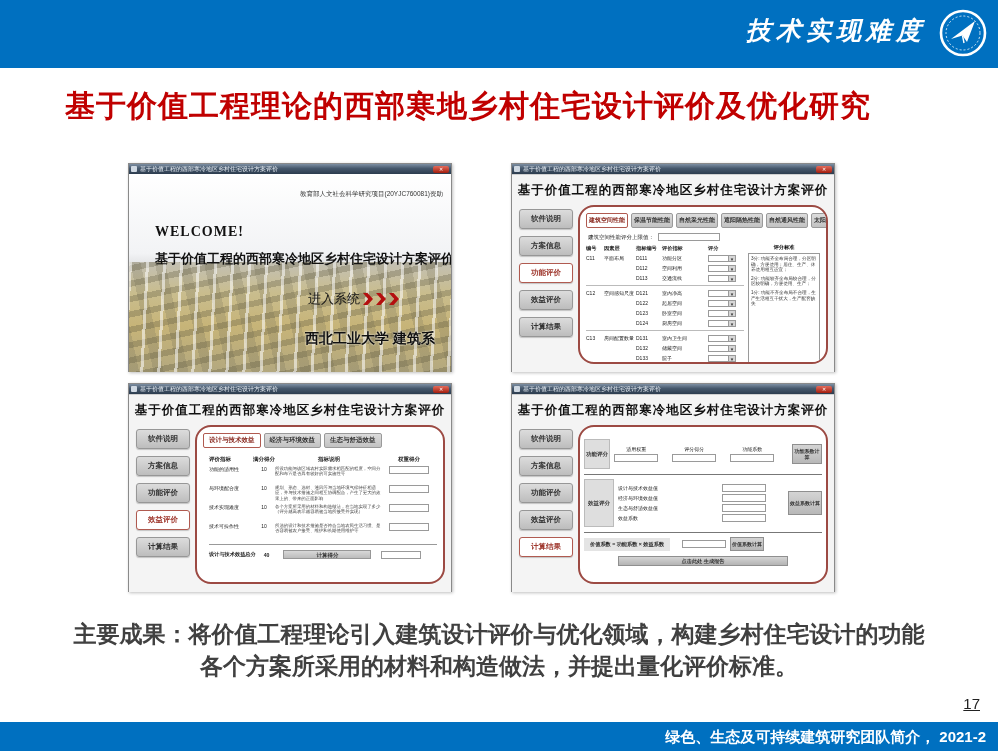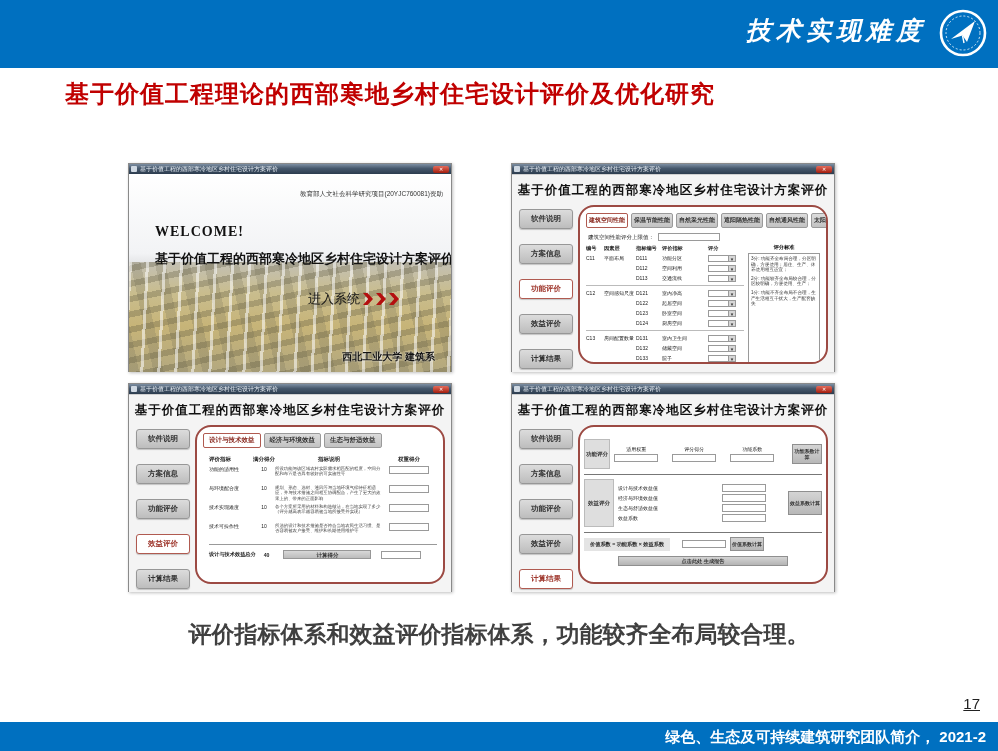--- a/index.html
+++ b/index.html
@@ -5,38 +5,38 @@
   * { margin:0; padding:0; box-sizing:border-box; }
   html,body { width:998px; height:751px; }
   body { font-family:"Liberation Sans","DejaVu Sans",sans-serif; background:#fff; position:relative; overflow:hidden; }
 
   
   .hdr { position:absolute; left:0; top:0; width:998px; height:68px; background:#0070C0; }
   .hdr-title { position:absolute; left:16px; top:6px; color:#fff; font-size:37px; font-weight:bold; letter-spacing:2px; }
   .brand { position:absolute; right:72px; top:14px; color:#fff; font-size:25px; font-weight:bold; font-style:italic; font-family:"DejaVu Serif",serif; letter-spacing:5px; }
   .emblem { position:absolute; right:10px; top:8px; width:50px; height:50px; }
 
-  .subtitle { position:absolute; left:65px; top:78px; color:#C00000; font-size:24px; font-weight:bold; letter-spacing:1px; }
+  .subtitle { position:absolute; left:65px; top:86px; color:#C00000; font-size:30px; font-weight:bold; letter-spacing:1px; }
 
   .summary { position:absolute; left:0; top:618px; width:998px; text-align:center; color:#404040; font-size:23px; font-weight:bold; line-height:32px; }
   .pageno { position:absolute; right:18px; top:695px; color:#222; font-size:15px;text-decoration:underline; }
   .footerbar { position:absolute; left:0; top:722px; width:998px; height:29px; background:#0070C0; color:#fff; font-size:15px; font-weight:bold; text-align:right; line-height:29px; padding-right:12px; }
 
   
   .shot { position:absolute; width:324px; height:209px; border:1px solid #8a8a8a; background:#f0f0f0; box-shadow:1px 1px 3px rgba(0,0,0,.25); }
   .tl { left:128px; top:163px; } .tr { left:511px; top:163px; }
   .bl { left:128px; top:383px; } .br { left:511px; top:383px; }
   .tbar { height:10px; background:linear-gradient(180deg,#7d8fa3 0%,#46586c 45%,#2c3c4e 100%); display:flex; align-items:center; padding:0 2px; }
   .tb-ic { width:6px; height:6px; background:#cfd8e2; border-radius:1px; margin-right:3px; flex:none; }
   .tb-tx { color:#e8eef4; font-size:6px; white-space:nowrap; overflow:hidden; flex:1; }
   .tb-close { width:16px; height:7px; background:linear-gradient(#e26a5a,#a41e0e); border-radius:2px; color:#fff; font-size:5px; line-height:7px; text-align:center; flex:none; }
   .sbody { position:relative; height:198px; background:#f4f4f4; border-top:1px solid #d0d0d0; }
 
   .app-head { text-align:center; font-size:12.5px; font-weight:bold; color:#111; letter-spacing:1px; padding-top:7px; white-space:nowrap; }
-  .sidebar { position:absolute; left:7px; top:34px; width:54px; display:flex; flex-direction:column; gap:15px; }
+  .sidebar { position:absolute; left:7px; top:34px; width:54px; display:flex; flex-direction:column; gap:7px; }
   .sbtn { height:20px; background:linear-gradient(#dcdcdc,#bdbdbd); border:1px solid #979797; border-radius:3px; font-size:7.5px; font-weight:bold; color:#333; text-align:center; line-height:18px; box-shadow:0 1px 1px rgba(0,0,0,.2); }
   .sbtn.on { background:#fff; border:1px solid #b05a50; color:#a03a30; }
   .panel { position:absolute; left:66px; top:30px; right:6px; bottom:8px; border:2px solid #9c4a43; border-radius:16px; background:#fff; padding:6px 6px 4px 6px; overflow:hidden; }
 
   .tabs { display:flex; gap:3px; flex-wrap:nowrap; }
   .tab { font-size:6px; font-weight:bold; color:#333; background:linear-gradient(#dcdcdc,#c2c2c2); border:1px solid #9a9a9a; border-radius:2px; padding:2px 2px; white-space:nowrap; }
   .tab.on { background:#fff; border:1px solid #b05a50; color:#8a2a20; }
 
   
   .limitrow { display:flex; align-items:center; gap:4px; margin:5px 0 3px 2px; font-size:5.5px; color:#222; }
@@ -86,21 +86,21 @@
       repeating-linear-gradient(93deg, rgba(255,255,255,.55) 0 3px, rgba(0,0,0,0) 3px 17px),
       repeating-linear-gradient(-12deg, rgba(90,85,60,.30) 0 6px, rgba(0,0,0,0) 6px 15px),
       repeating-linear-gradient(78deg, rgba(120,115,90,.25) 0 10px, rgba(0,0,0,0) 10px 24px),
       linear-gradient(180deg,#c3c0b4 0%,#c9bd8e 28%,#c7b478 58%,#b3a87f 100%);
   }
   .wl-grant { position:absolute; right:8px; top:16px; font-size:6.5px; color:#333; }
   .wl-welcome { position:absolute; left:26px; top:50px; font-size:14px; font-weight:bold; font-family:"Liberation Serif",serif; color:#111; letter-spacing:1px; }
   .wl-title { position:absolute; left:26px; top:76px; font-size:13px; font-weight:bold; color:#111; white-space:nowrap; }
   .wl-enter { position:absolute; right:52px; top:116px; display:flex; align-items:center; gap:3px; font-size:13px; font-weight:normal; color:#151515; }
   .chev { width:10px; height:12px; background:#b40f0f; clip-path:polygon(0 0,45% 0,100% 50%,45% 100%,0 100%,52% 50%); }
-  .wl-dept { position:absolute; right:16px; bottom:8px; font-size:10px; font-weight:bold; color:#111; text-shadow:0 0 2px #fff;padding-left:24px; }
+  .wl-dept { position:absolute; right:16px; bottom:24px; font-size:14px; font-weight:bold; color:#111; text-shadow:0 0 2px #fff;padding-left:24px; }
 </style>
 </head>
 <body>
 
 <div class="hdr">
   <div class="brand">技术实现难度</div>
   <svg class="emblem" viewBox="0 0 50 50">
     <circle cx="25" cy="25" r="22" fill="none" stroke="#ffffff" stroke-width="2.6"></circle>
     <circle cx="25" cy="25" r="17" fill="none" stroke="#ffffff" stroke-width="0.8" stroke-dasharray="2 2"></circle>
     <path d="M13 31 L37 13 L29 34 L24.5 27.5 Z" fill="#ffffff"></path>
@@ -415,17 +415,18 @@
         <div class="rs-formula">价值系数 = 功能系数 × 效益系数</div>
         <span class="inp" style="width:44px;margin-left:8px"></span>
         <div class="rs-btn">价值系数计算</div>
       </div>
       <div class="report">点击此处 生成报告</div>
     </div>
   </div>
 </div>
 
 <div class="summary">
-  <div>评价指标体系和效益评价指标体系，功能较齐全布局较合理。</div>
+  <div>主要成果：将价值工程理论引入建筑设计评价与优化领域，构建乡村住宅设计的功能</div>
+  <div>各个方案所采用的材料和构造做法，并提出量化评价标准。</div>
 </div>
 
 <div class="pageno">17</div>
 <div class="footerbar">绿色、生态及可持续建筑研究团队简介， 2021-2</div>
 
 </body></html>

